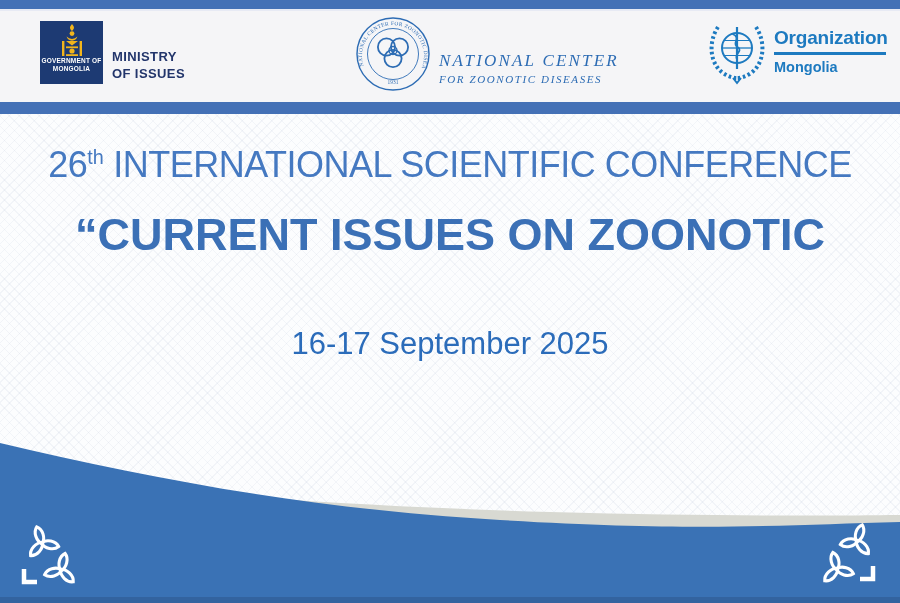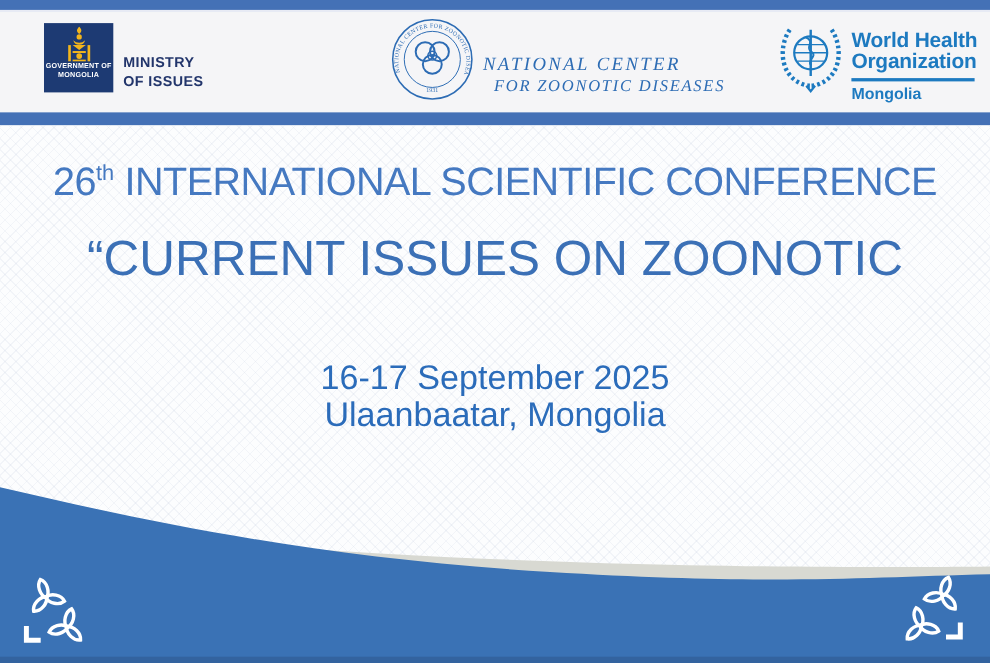--- a/index.html
+++ b/index.html
@@ -12,37 +12,37 @@
   .divider{height:12px;background:var(--accentBlue);}
   
   .ministry{position:absolute;left:40px;top:10px;display:flex;align-items:flex-end;}
   .gov-square{width:63px;height:63px;background:var(--ministryNavy);display:flex;flex-direction:column;align-items:center;justify-content:flex-start;padding-top:3px;box-sizing:border-box;}
   .gov-square .gov-text{margin-top:1px;color:#fff;font-size:6.5px;font-weight:bold;text-align:center;line-height:1.25;letter-spacing:.2px;}
   .ministry-name{margin-left:9px;margin-bottom:2px;color:#22356b;font-weight:bold;font-size:13px;line-height:1.32;letter-spacing:.4px;}
   
   .nczd{position:absolute;left:354px;top:4px;display:flex;align-items:center;}
   .nczd-name{margin-left:7px;margin-top:28px;color:var(--nczdBlue);font-family:"Liberation Serif",serif;font-style:italic;}
   .nczd-line1{font-size:17px;letter-spacing:2.2px;}
-  .nczd-line2{font-size:15px;letter-spacing:1.6px;margin-top:2px;margin-left:10px;}
+  .nczd-line2{font-size:11px;letter-spacing:1.6px;margin-top:2px;}
   
   .who{position:absolute;left:706px;top:10px;display:flex;}
   .who-txt{margin-left:6px;margin-top:7px;}
   .who-name{color:var(--whoBlue);font-weight:bold;font-size:19px;line-height:1.0;letter-spacing:-.2px;}
   .who-rule{width:112px;height:2.5px;background:var(--whoBlue);margin:5px 0 4px 0;}
   .who-country{color:var(--whoBlue);font-weight:bold;font-size:14.5px;}
   
   .main{position:relative;height:488px;
     background-color:#fcfdfe;
     background-image:
       repeating-linear-gradient(45deg,rgba(190,200,220,.16) 0 1px,transparent 1px 7px),
       repeating-linear-gradient(-45deg,rgba(190,200,220,.16) 0 1px,transparent 1px 7px);
     text-align:center;}
   .conf-line{padding-top:30px;color:var(--titleBlue);font-size:36px;letter-spacing:-.5px;}
   .conf-line sup{font-size:55%;vertical-align:super;letter-spacing:0;}
-  .quote-title{margin-top:22px;color:var(--headingBlue);font-weight:normal;font-size:45px;line-height:1.22;letter-spacing:0;}
+  .quote-title{margin-top:22px;color:var(--headingBlue);font-weight:bold;font-size:45px;line-height:1.22;letter-spacing:0;}
   .when-where{margin-top:64px;color:var(--dateBlue);font-size:31px;line-height:33px;}
   
   .wave{position:absolute;left:0;bottom:0;display:block;}
 </style>
 </head>
 <body>
 
 <div class="canvas">
 
   <div class="top-bar"></div>
@@ -108,39 +108,37 @@
           <path d="M19 19.5 H43 M19 34.5 H43" stroke-width="1.1"></path>
           <line x1="31" y1="6" x2="31" y2="48" stroke-width="2.2"></line>
           <path d="M26.5 13 C36 17 25 22 31.5 26 C38 30 26.5 34 31.5 38.5" stroke-width="1.8"></path>
           <path d="M12 6 C2.5 20 3 42 17 52 C22 55.5 27 57 31 57" stroke-width="4" stroke-dasharray="2.6 2.6"></path>
           <path d="M50 6 C59.5 20 59 42 45 52 C40 55.5 35 57 31 57" stroke-width="4" stroke-dasharray="2.6 2.6"></path>
           <path d="M27 57 L31 62 L35 57" stroke-width="2"></path>
         </g>
       </svg>
       <div class="who-txt">
         <div class="who-name">
-          <div>World Health</div>
           <div>Organization</div>
         </div>
         <div class="who-rule"></div>
         <div class="who-country">Mongolia</div>
       </div>
     </div>
   </div>
 
   <div class="divider"></div>
 
   <div class="main">
     <div class="conf-line"><span>26</span><sup>th</sup><span> INTERNATIONAL SCIENTIFIC CONFERENCE</span></div>
     <div class="quote-title">
       <div>“CURRENT ISSUES ON ZOONOTIC</div>
     </div>
     <div class="when-where">
       <div>16-17 September 2025</div>
-      <div>Ulaanbaatar, Mongolia</div>
     </div>
   </div>
 
   <svg class="wave" width="900" height="170" viewBox="0 0 900 170">
     <defs>
       <g id="knot">
         <g fill="none" stroke="#ffffff" stroke-width="3.1" stroke-linecap="round">
           <path d="M0 1 C-5 -4 -5 -13 0 -17 C5 -13 5 -4 0 1 Z"></path>
           <path d="M0 1 C-5 -4 -5 -13 0 -17 C5 -13 5 -4 0 1 Z" transform="rotate(120)"></path>
           <path d="M0 1 C-5 -4 -5 -13 0 -17 C5 -13 5 -4 0 1 Z" transform="rotate(240)"></path>

